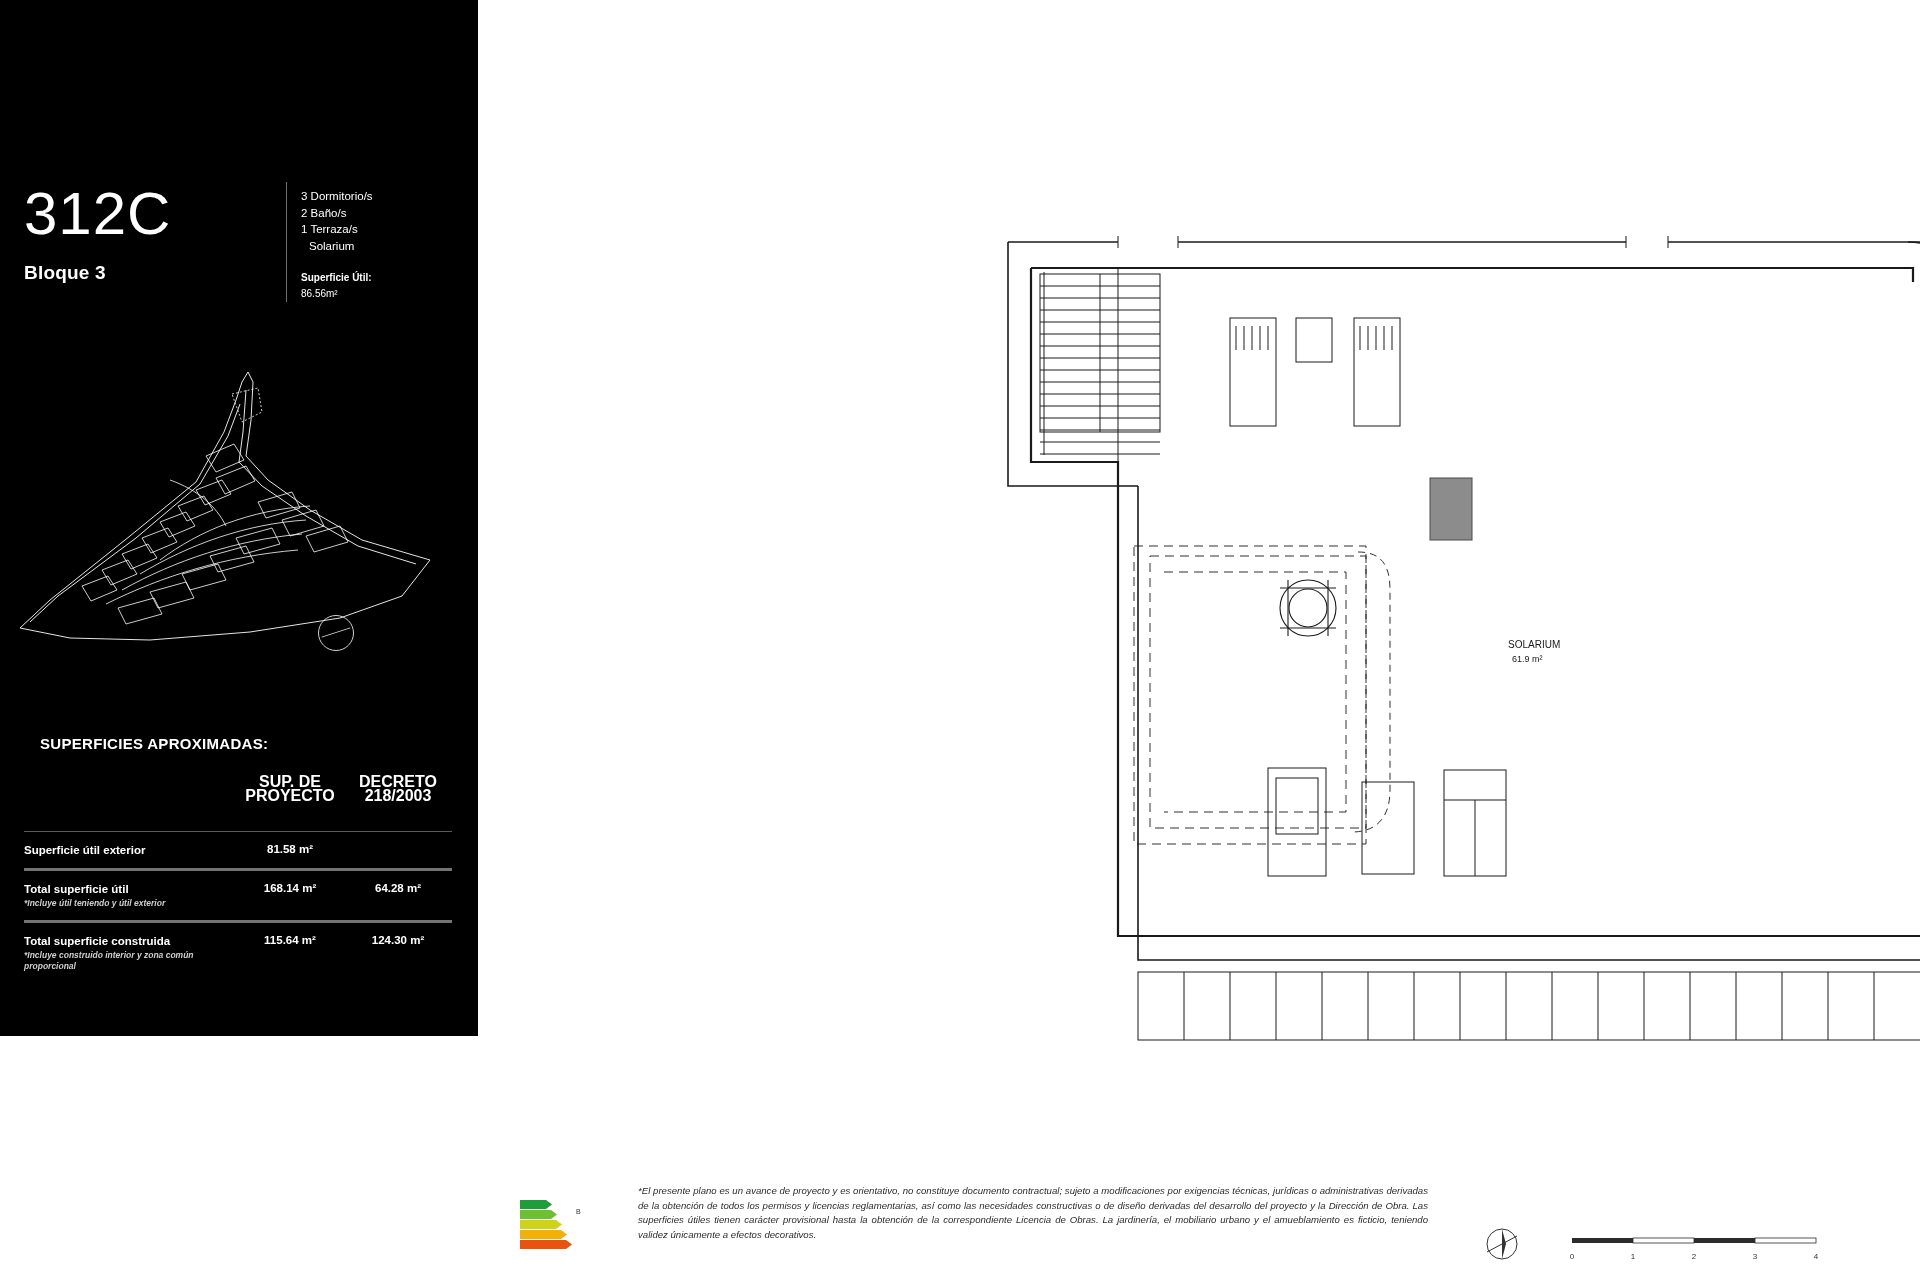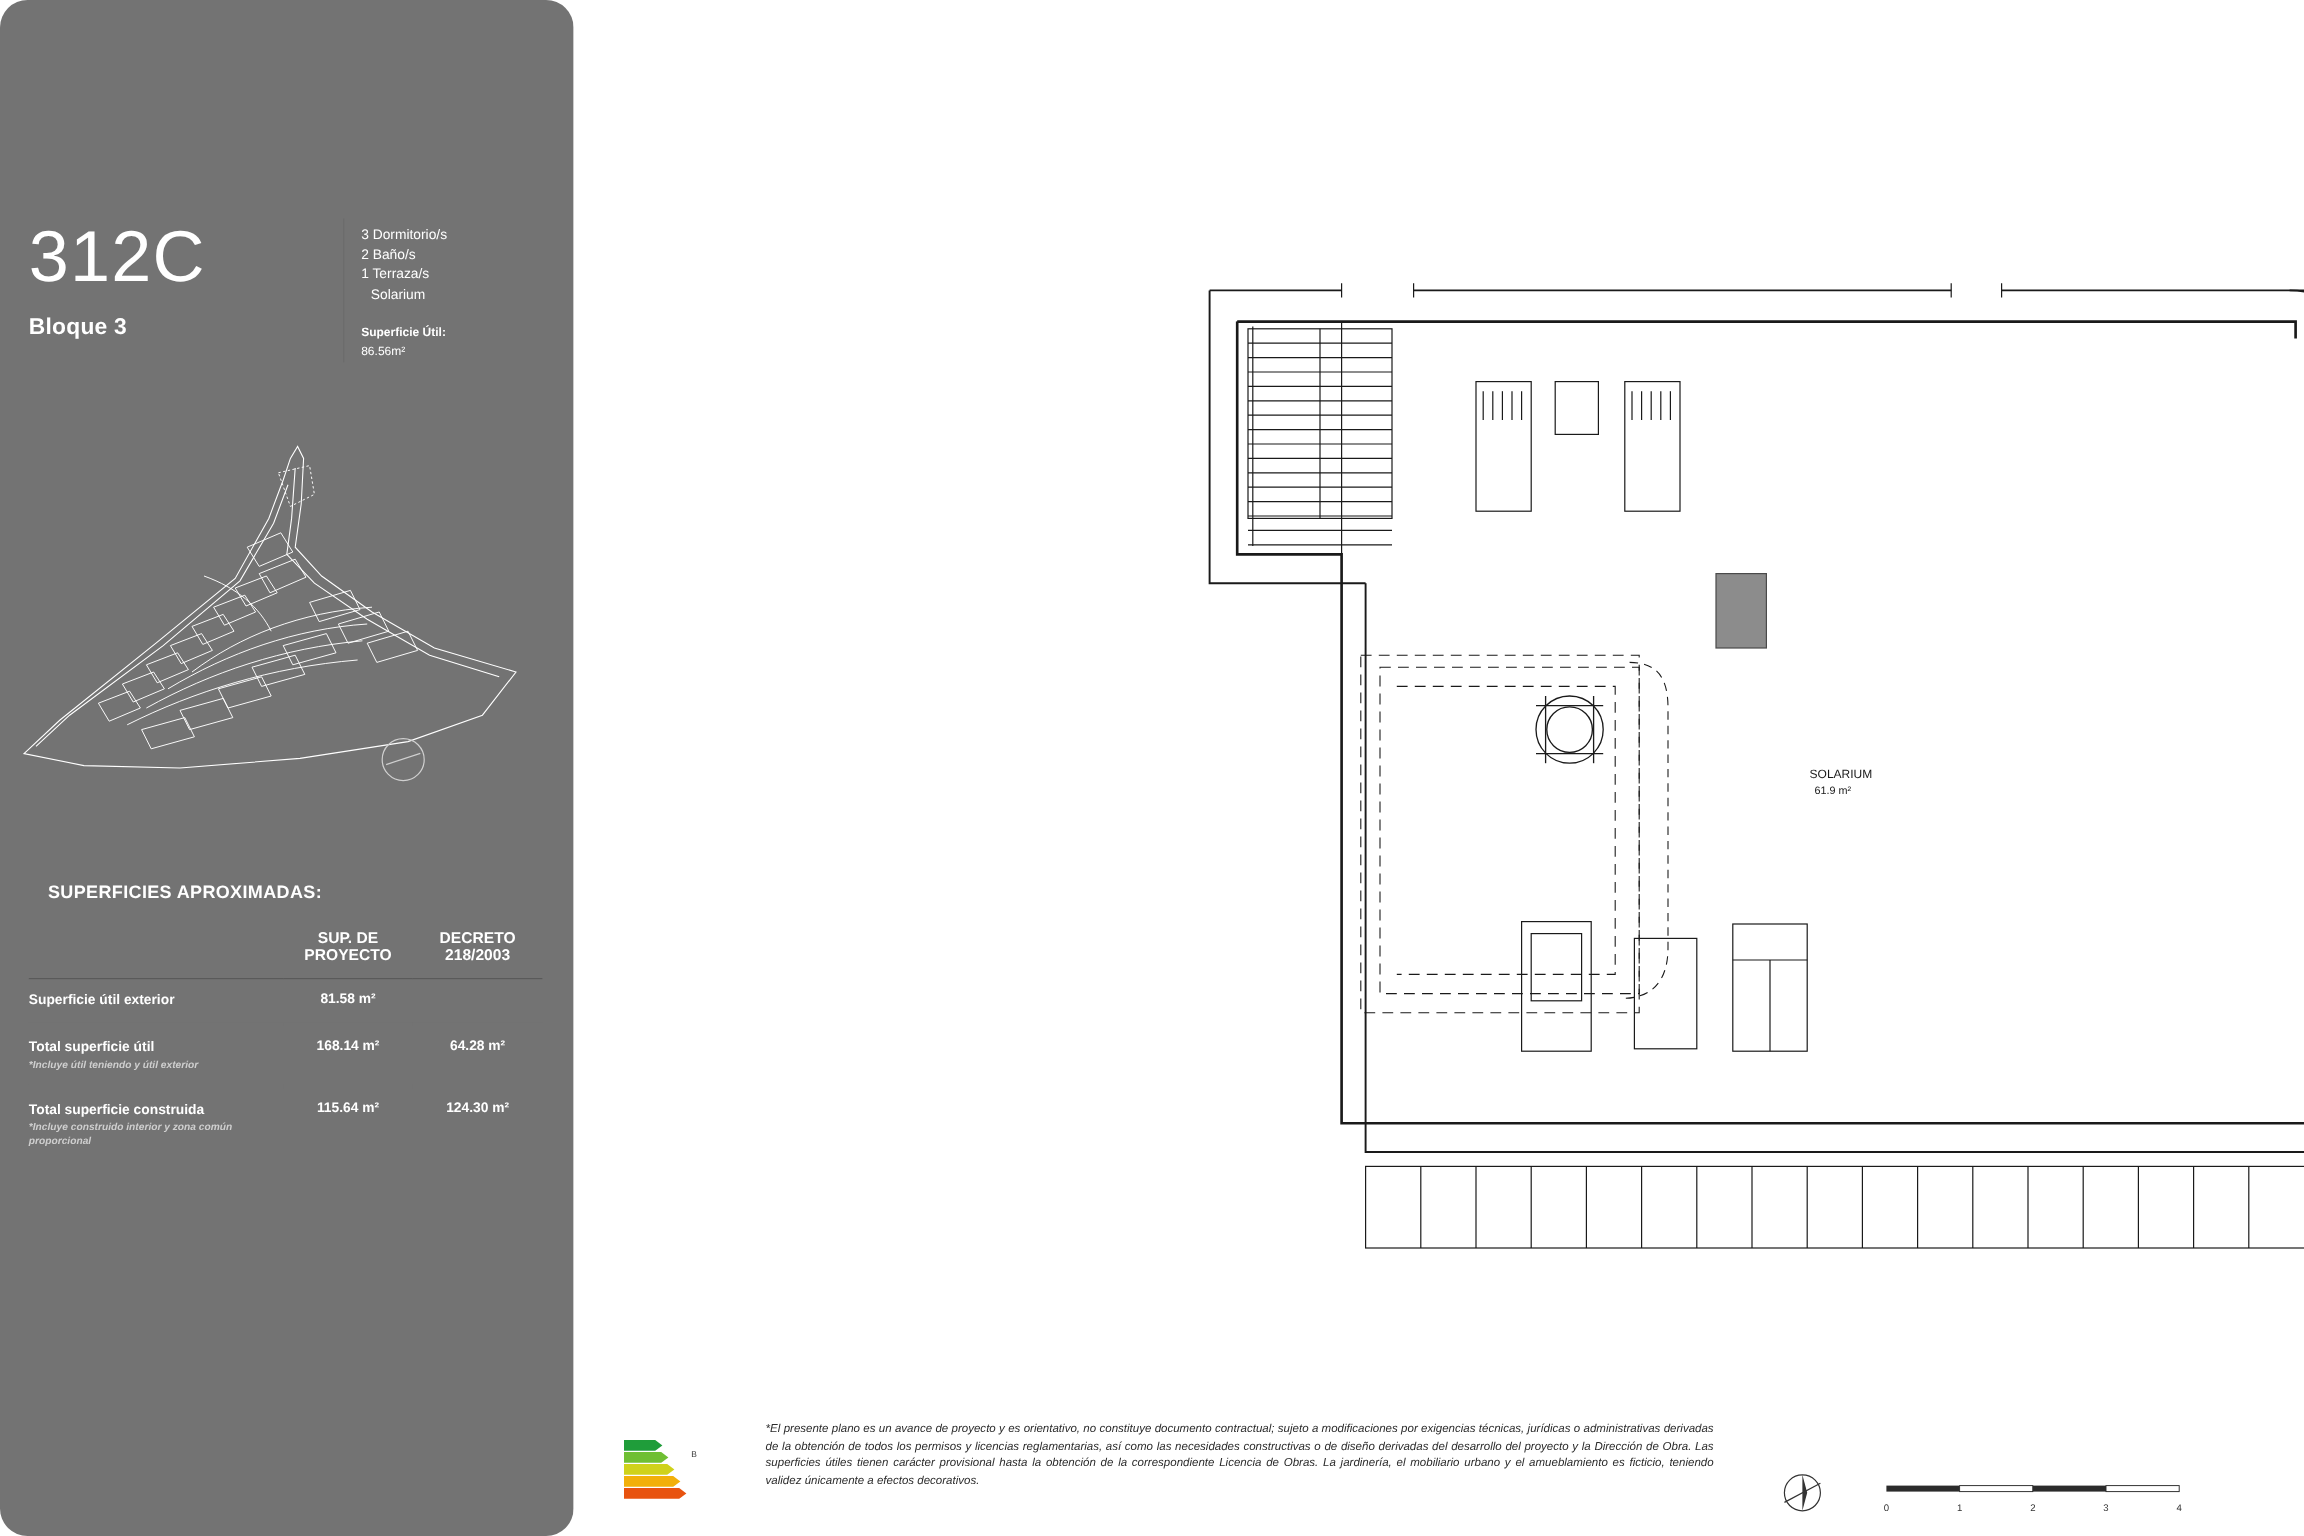--- a/index.html
+++ b/index.html
@@ -14,24 +14,23 @@
     overflow: hidden;
     position: relative;
   }
 
   
   .sidebar {
     position: absolute;
     left: 0;
     top: 0;
     width: 478px;
-    height: 1280px;
-    background: #737373;
+    height: 1036px;
+    background: #000000;
     color: #ffffff;
-    border-radius: 23px;
   }
 
   .unit-header {
     position: absolute;
     left: 24px;
     top: 182px;
     width: 420px;
     display: flex;
     align-items: flex-start;
   }
@@ -117,24 +116,24 @@
     width: 428px;
     border-collapse: collapse;
     color: #ffffff;
     font-size: 11px;
   }
   .surfaces th, .surfaces td {
     padding: 0;
     vertical-align: top;
   }
   .surfaces thead th {
-    font-size: 13px;
+    font-size: 16px;
     font-weight: 700;
     text-align: center;
-    padding-bottom: 12px;
+    padding-bottom: 28px;
     line-height: 14px;
   }
   .surfaces thead th.blank { width: 212px; }
   .surfaces thead th.c2 { width: 108px; }
   .surfaces thead th.c3 { width: 108px; }
   .surfaces tbody td {
     padding-top: 11px;
     padding-bottom: 11px;
     border-top: 3px solid #737373;
   }

